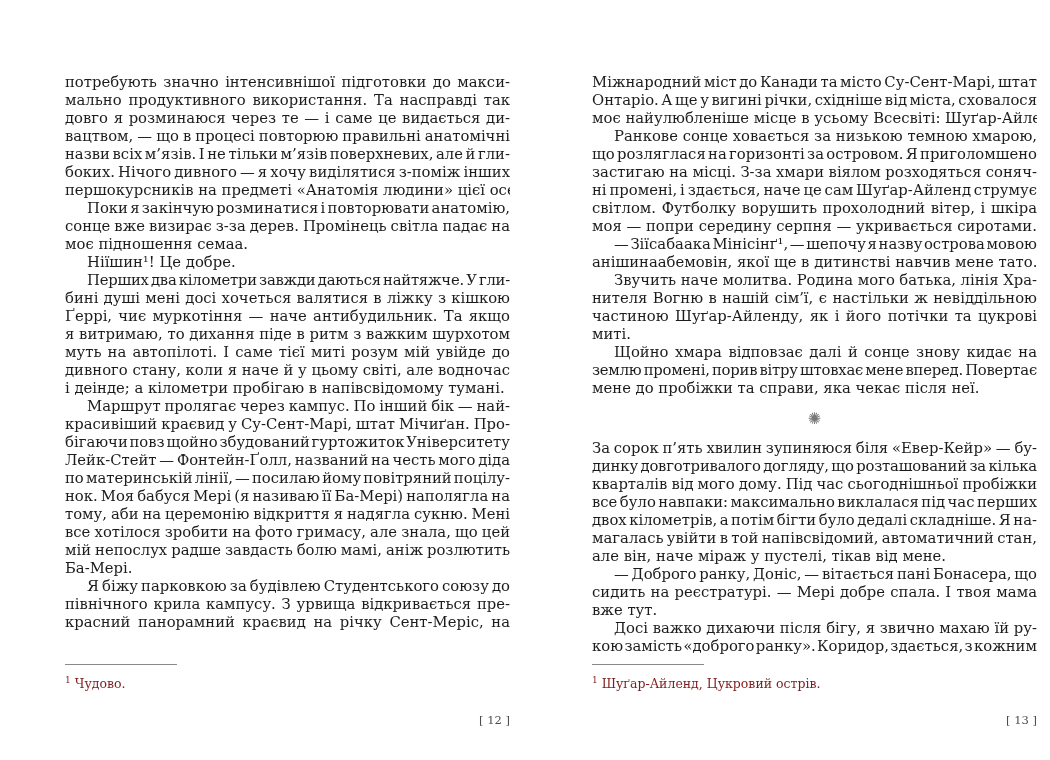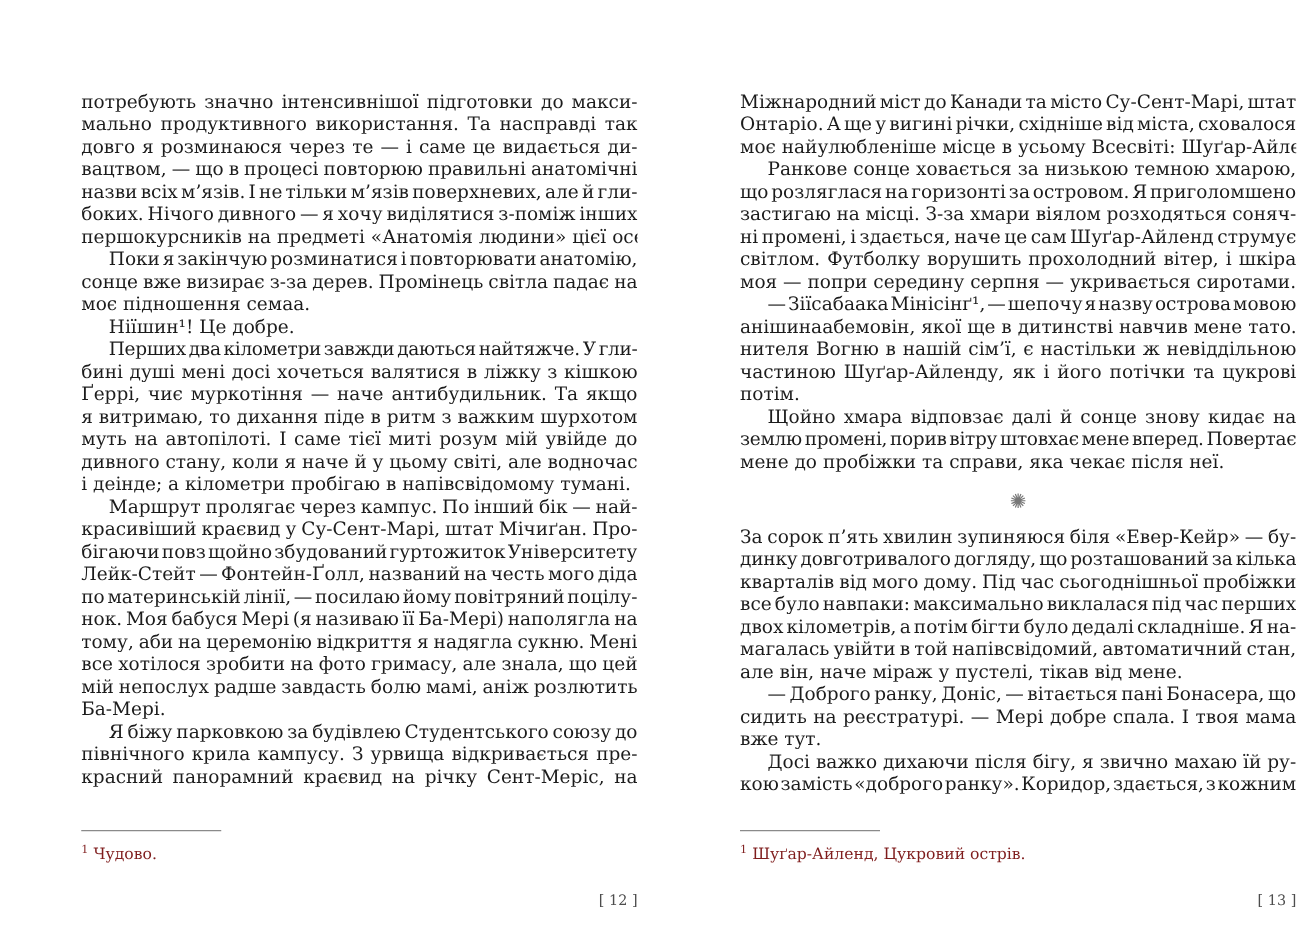--- a/index.html
+++ b/index.html
@@ -134,23 +134,24 @@
         <div class="line jline"><span class="ltext" style="word-spacing: -2.15625px;">Онтаріо. А ще у вигині річки, східніше від міста, сховалося</span></div>
         <div class="line"><span class="ltext">моє найулюбленіше місце в усьому Всесвіті: Шуґар-Айленд.</span></div>
         <div class="line indent jline"><span class="ltext" style="word-spacing: 0.078125px;">Ранкове сонце ховається за низькою темною хмарою,</span></div>
         <div class="line jline"><span class="ltext" style="word-spacing: -2.40402px;">що розляглася на горизонті за островом. Я приголомшено</span></div>
         <div class="line jline"><span class="ltext" style="word-spacing: -0.1875px;">застигаю на місці. З-за хмари віялом розходяться соняч-</span></div>
         <div class="line jline"><span class="ltext" style="word-spacing: -1.84961px;">ні промені, і здається, наче це сам Шуґар-Айленд струмує</span></div>
         <div class="line jline"><span class="ltext" style="word-spacing: 0.940104px;">світлом. Футболку ворушить прохолодний вітер, і шкіра</span></div>
         <div class="line"><span class="ltext">моя — попри середину серпня — укривається сиротами.</span></div>
         <div class="line indent jline"><span class="ltext" style="word-spacing: -3.10156px;">— Зіїсабаака Мінісінґ¹, — шепочу я назву острова мовою</span></div>
         <div class="line"><span class="ltext">анішинаабемовін, якої ще в дитинстві навчив мене тато.</span></div>
+        <div class="line indent jline"><span class="ltext" style="word-spacing: -0.178571px;">Звучить наче молитва. Родина мого батька, лінія Хра-</span></div>
         <div class="line jline"><span class="ltext" style="word-spacing: 0.693359px;">нителя Вогню в нашій сім’ї, є настільки ж невіддільною</span></div>
         <div class="line jline"><span class="ltext" style="word-spacing: 1.70089px;">частиною Шуґар-Айленду, як і його потічки та цукрові</span></div>
-        <div class="line"><span class="ltext">потім.</span></div>
+        <div class="line"><span class="ltext">миті.</span></div>
         <div class="line indent jline"><span class="ltext" style="word-spacing: 1.79492px;">Щойно хмара відповзає далі й сонце знову кидає на</span></div>
         <div class="line jline"><span class="ltext" style="letter-spacing: -0.228265px; word-spacing: -2.23214px;">землю промені, порив вітру штовхає мене вперед. Повертає</span></div>
         <div class="line"><span class="ltext">мене до пробіжки та справи, яка чекає після неї.</span></div>
         <div class="ornament">✺</div>
         <div class="line jline"><span class="ltext" style="word-spacing: -0.912109px;">За сорок п’ять хвилин зупиняюся біля «Евер-Кейр» — бу-</span></div>
         <div class="line jline"><span class="ltext" style="letter-spacing: -0.176932px; word-spacing: -1.98177px;">динку довготривалого догляду, що розташований за кілька</span></div>
         <div class="line jline"><span class="ltext" style="word-spacing: -0.662946px;">кварталів від мого дому. Під час сьогоднішньої пробіжки</span></div>
         <div class="line jline"><span class="ltext" style="word-spacing: -2.20982px;">все було навпаки: максимально виклалася під час перших</span></div>
         <div class="line jline"><span class="ltext" style="word-spacing: -2.18229px;">двох кілометрів, а потім бігти було дедалі складніше. Я на-</span></div>
         <div class="line jline"><span class="ltext" style="word-spacing: -1.40625px;">магалась увійти в той напівсвідомий, автоматичний стан,</span></div>

